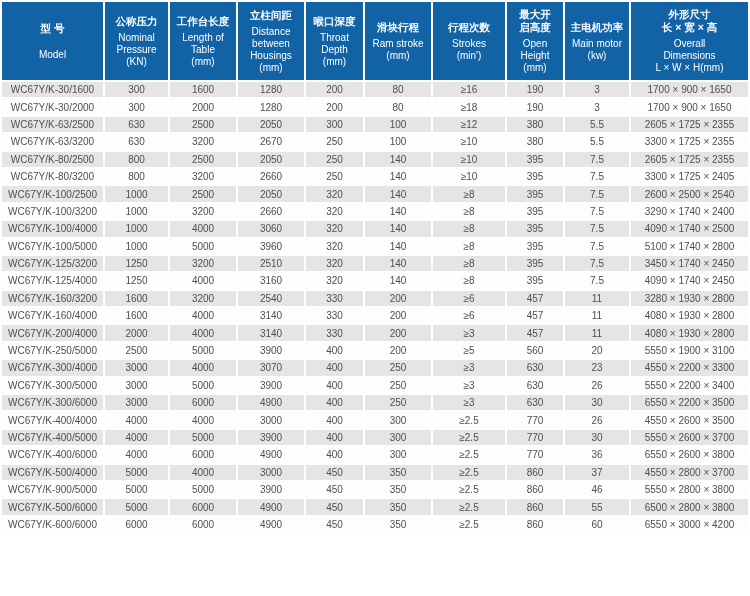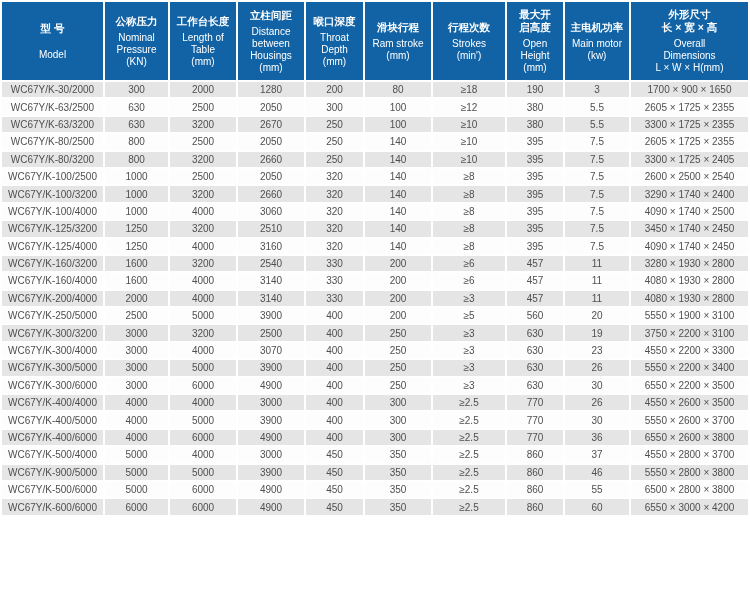--- a/index.html
+++ b/index.html
@@ -132,20 +132,32 @@
           <div class="zh" data-name="header-label-zh">外形尺寸
 长 × 宽 × 高</div>
           <div class="en" data-name="header-label-en">Overall
 Dimensions
 L × W × H(mm)</div>
         </th>
       </tr>
   </thead>
   <tbody data-name="spec-table-body">
       <tr data-name="spec-row">
+        <td data-name="cell-model">WC67Y/K-30/1600</td>
+        <td data-name="cell-nominal-pressure">300</td>
+        <td data-name="cell-table-length">1600</td>
+        <td data-name="cell-housing-distance">1280</td>
+        <td data-name="cell-throat-depth">200</td>
+        <td data-name="cell-ram-stroke">80</td>
+        <td data-name="cell-strokes">≥16</td>
+        <td data-name="cell-open-height">190</td>
+        <td data-name="cell-main-motor">3</td>
+        <td data-name="cell-overall-dimensions">1700 × 900 × 1650</td>
+      </tr>
+      <tr data-name="spec-row">
         <td data-name="cell-model">WC67Y/K-30/2000</td>
         <td data-name="cell-nominal-pressure">300</td>
         <td data-name="cell-table-length">2000</td>
         <td data-name="cell-housing-distance">1280</td>
         <td data-name="cell-throat-depth">200</td>
         <td data-name="cell-ram-stroke">80</td>
         <td data-name="cell-strokes">≥18</td>
         <td data-name="cell-open-height">190</td>
         <td data-name="cell-main-motor">3</td>
         <td data-name="cell-overall-dimensions">1700 × 900 × 1650</td>
@@ -228,20 +240,32 @@
         <td data-name="cell-table-length">4000</td>
         <td data-name="cell-housing-distance">3060</td>
         <td data-name="cell-throat-depth">320</td>
         <td data-name="cell-ram-stroke">140</td>
         <td data-name="cell-strokes">≥8</td>
         <td data-name="cell-open-height">395</td>
         <td data-name="cell-main-motor">7.5</td>
         <td data-name="cell-overall-dimensions">4090 × 1740 × 2500</td>
       </tr>
       <tr data-name="spec-row">
+        <td data-name="cell-model">WC67Y/K-100/5000</td>
+        <td data-name="cell-nominal-pressure">1000</td>
+        <td data-name="cell-table-length">5000</td>
+        <td data-name="cell-housing-distance">3960</td>
+        <td data-name="cell-throat-depth">320</td>
+        <td data-name="cell-ram-stroke">140</td>
+        <td data-name="cell-strokes">≥8</td>
+        <td data-name="cell-open-height">395</td>
+        <td data-name="cell-main-motor">7.5</td>
+        <td data-name="cell-overall-dimensions">5100 × 1740 × 2800</td>
+      </tr>
+      <tr data-name="spec-row">
         <td data-name="cell-model">WC67Y/K-125/3200</td>
         <td data-name="cell-nominal-pressure">1250</td>
         <td data-name="cell-table-length">3200</td>
         <td data-name="cell-housing-distance">2510</td>
         <td data-name="cell-throat-depth">320</td>
         <td data-name="cell-ram-stroke">140</td>
         <td data-name="cell-strokes">≥8</td>
         <td data-name="cell-open-height">395</td>
         <td data-name="cell-main-motor">7.5</td>
         <td data-name="cell-overall-dimensions">3450 × 1740 × 2450</td>
@@ -300,32 +324,20 @@
         <td data-name="cell-table-length">5000</td>
         <td data-name="cell-housing-distance">3900</td>
         <td data-name="cell-throat-depth">400</td>
         <td data-name="cell-ram-stroke">200</td>
         <td data-name="cell-strokes">≥5</td>
         <td data-name="cell-open-height">560</td>
         <td data-name="cell-main-motor">20</td>
         <td data-name="cell-overall-dimensions">5550 × 1900 × 3100</td>
       </tr>
       <tr data-name="spec-row">
-        <td data-name="cell-model">WC67Y/K-300/3200</td>
-        <td data-name="cell-nominal-pressure">3000</td>
-        <td data-name="cell-table-length">3200</td>
-        <td data-name="cell-housing-distance">2500</td>
-        <td data-name="cell-throat-depth">400</td>
-        <td data-name="cell-ram-stroke">250</td>
-        <td data-name="cell-strokes">≥3</td>
-        <td data-name="cell-open-height">630</td>
-        <td data-name="cell-main-motor">19</td>
-        <td data-name="cell-overall-dimensions">3750 × 2200 × 3100</td>
-      </tr>
-      <tr data-name="spec-row">
         <td data-name="cell-model">WC67Y/K-300/4000</td>
         <td data-name="cell-nominal-pressure">3000</td>
         <td data-name="cell-table-length">4000</td>
         <td data-name="cell-housing-distance">3070</td>
         <td data-name="cell-throat-depth">400</td>
         <td data-name="cell-ram-stroke">250</td>
         <td data-name="cell-strokes">≥3</td>
         <td data-name="cell-open-height">630</td>
         <td data-name="cell-main-motor">23</td>
         <td data-name="cell-overall-dimensions">4550 × 2200 × 3300</td>

